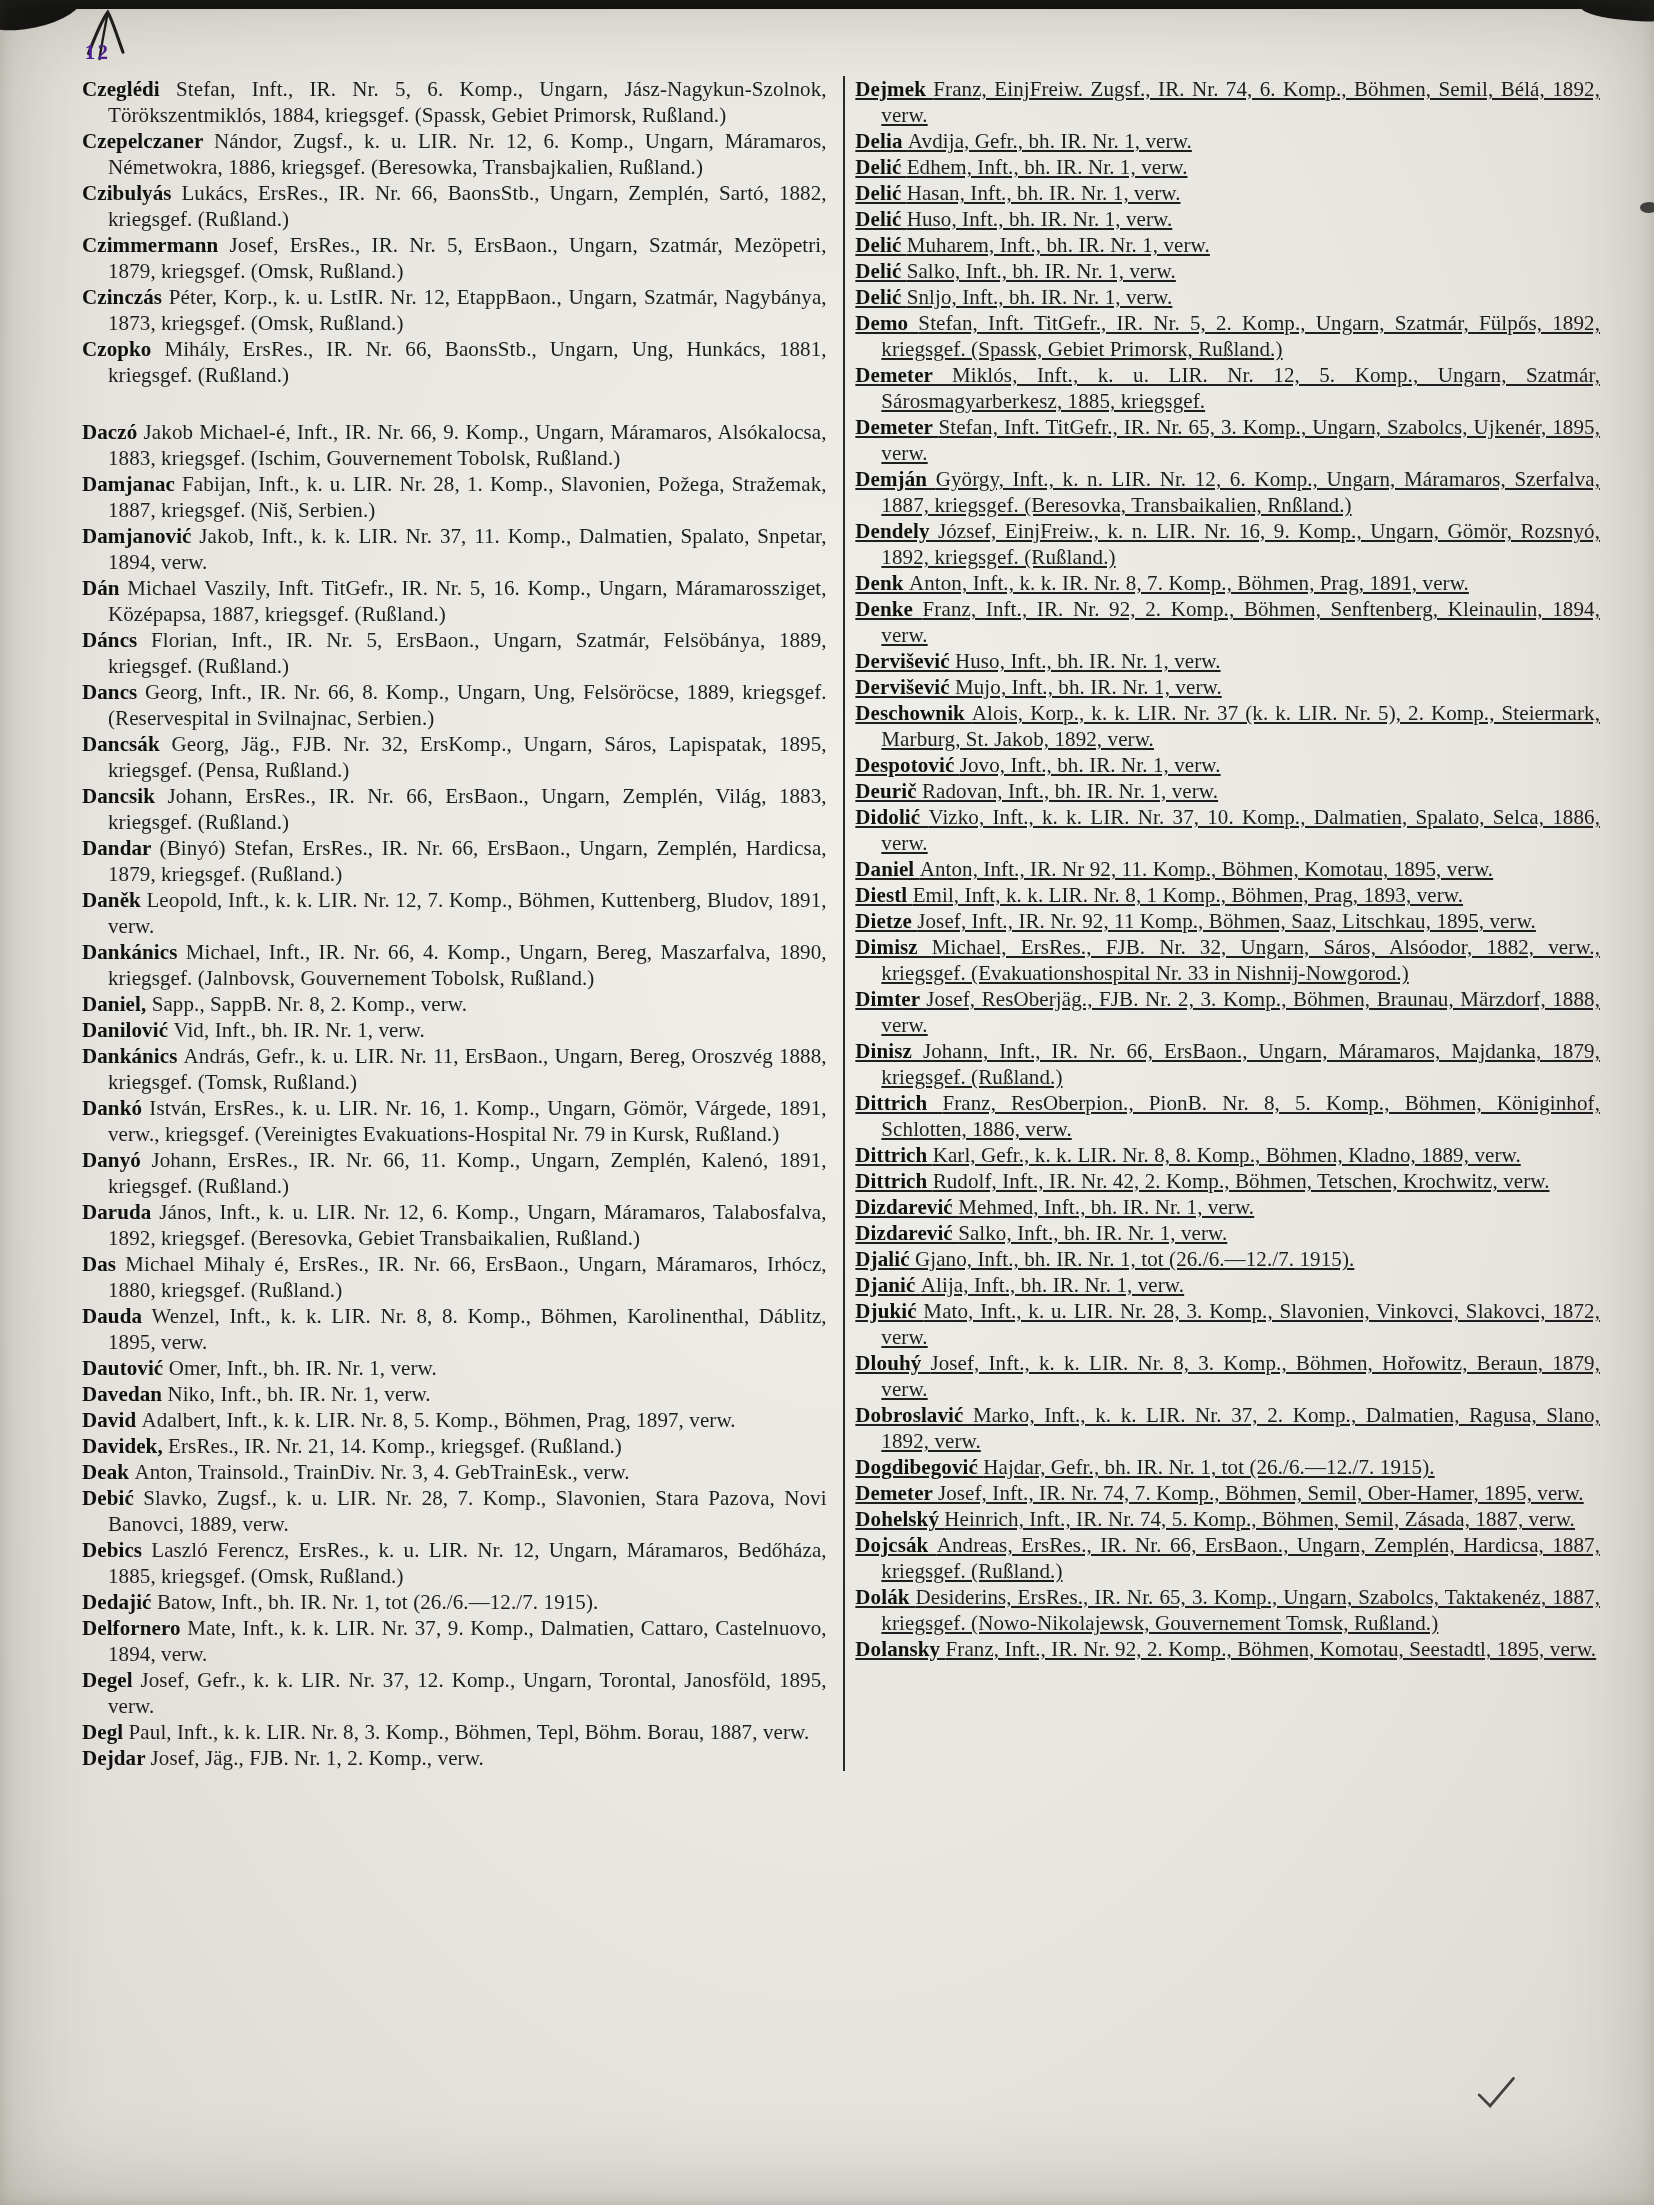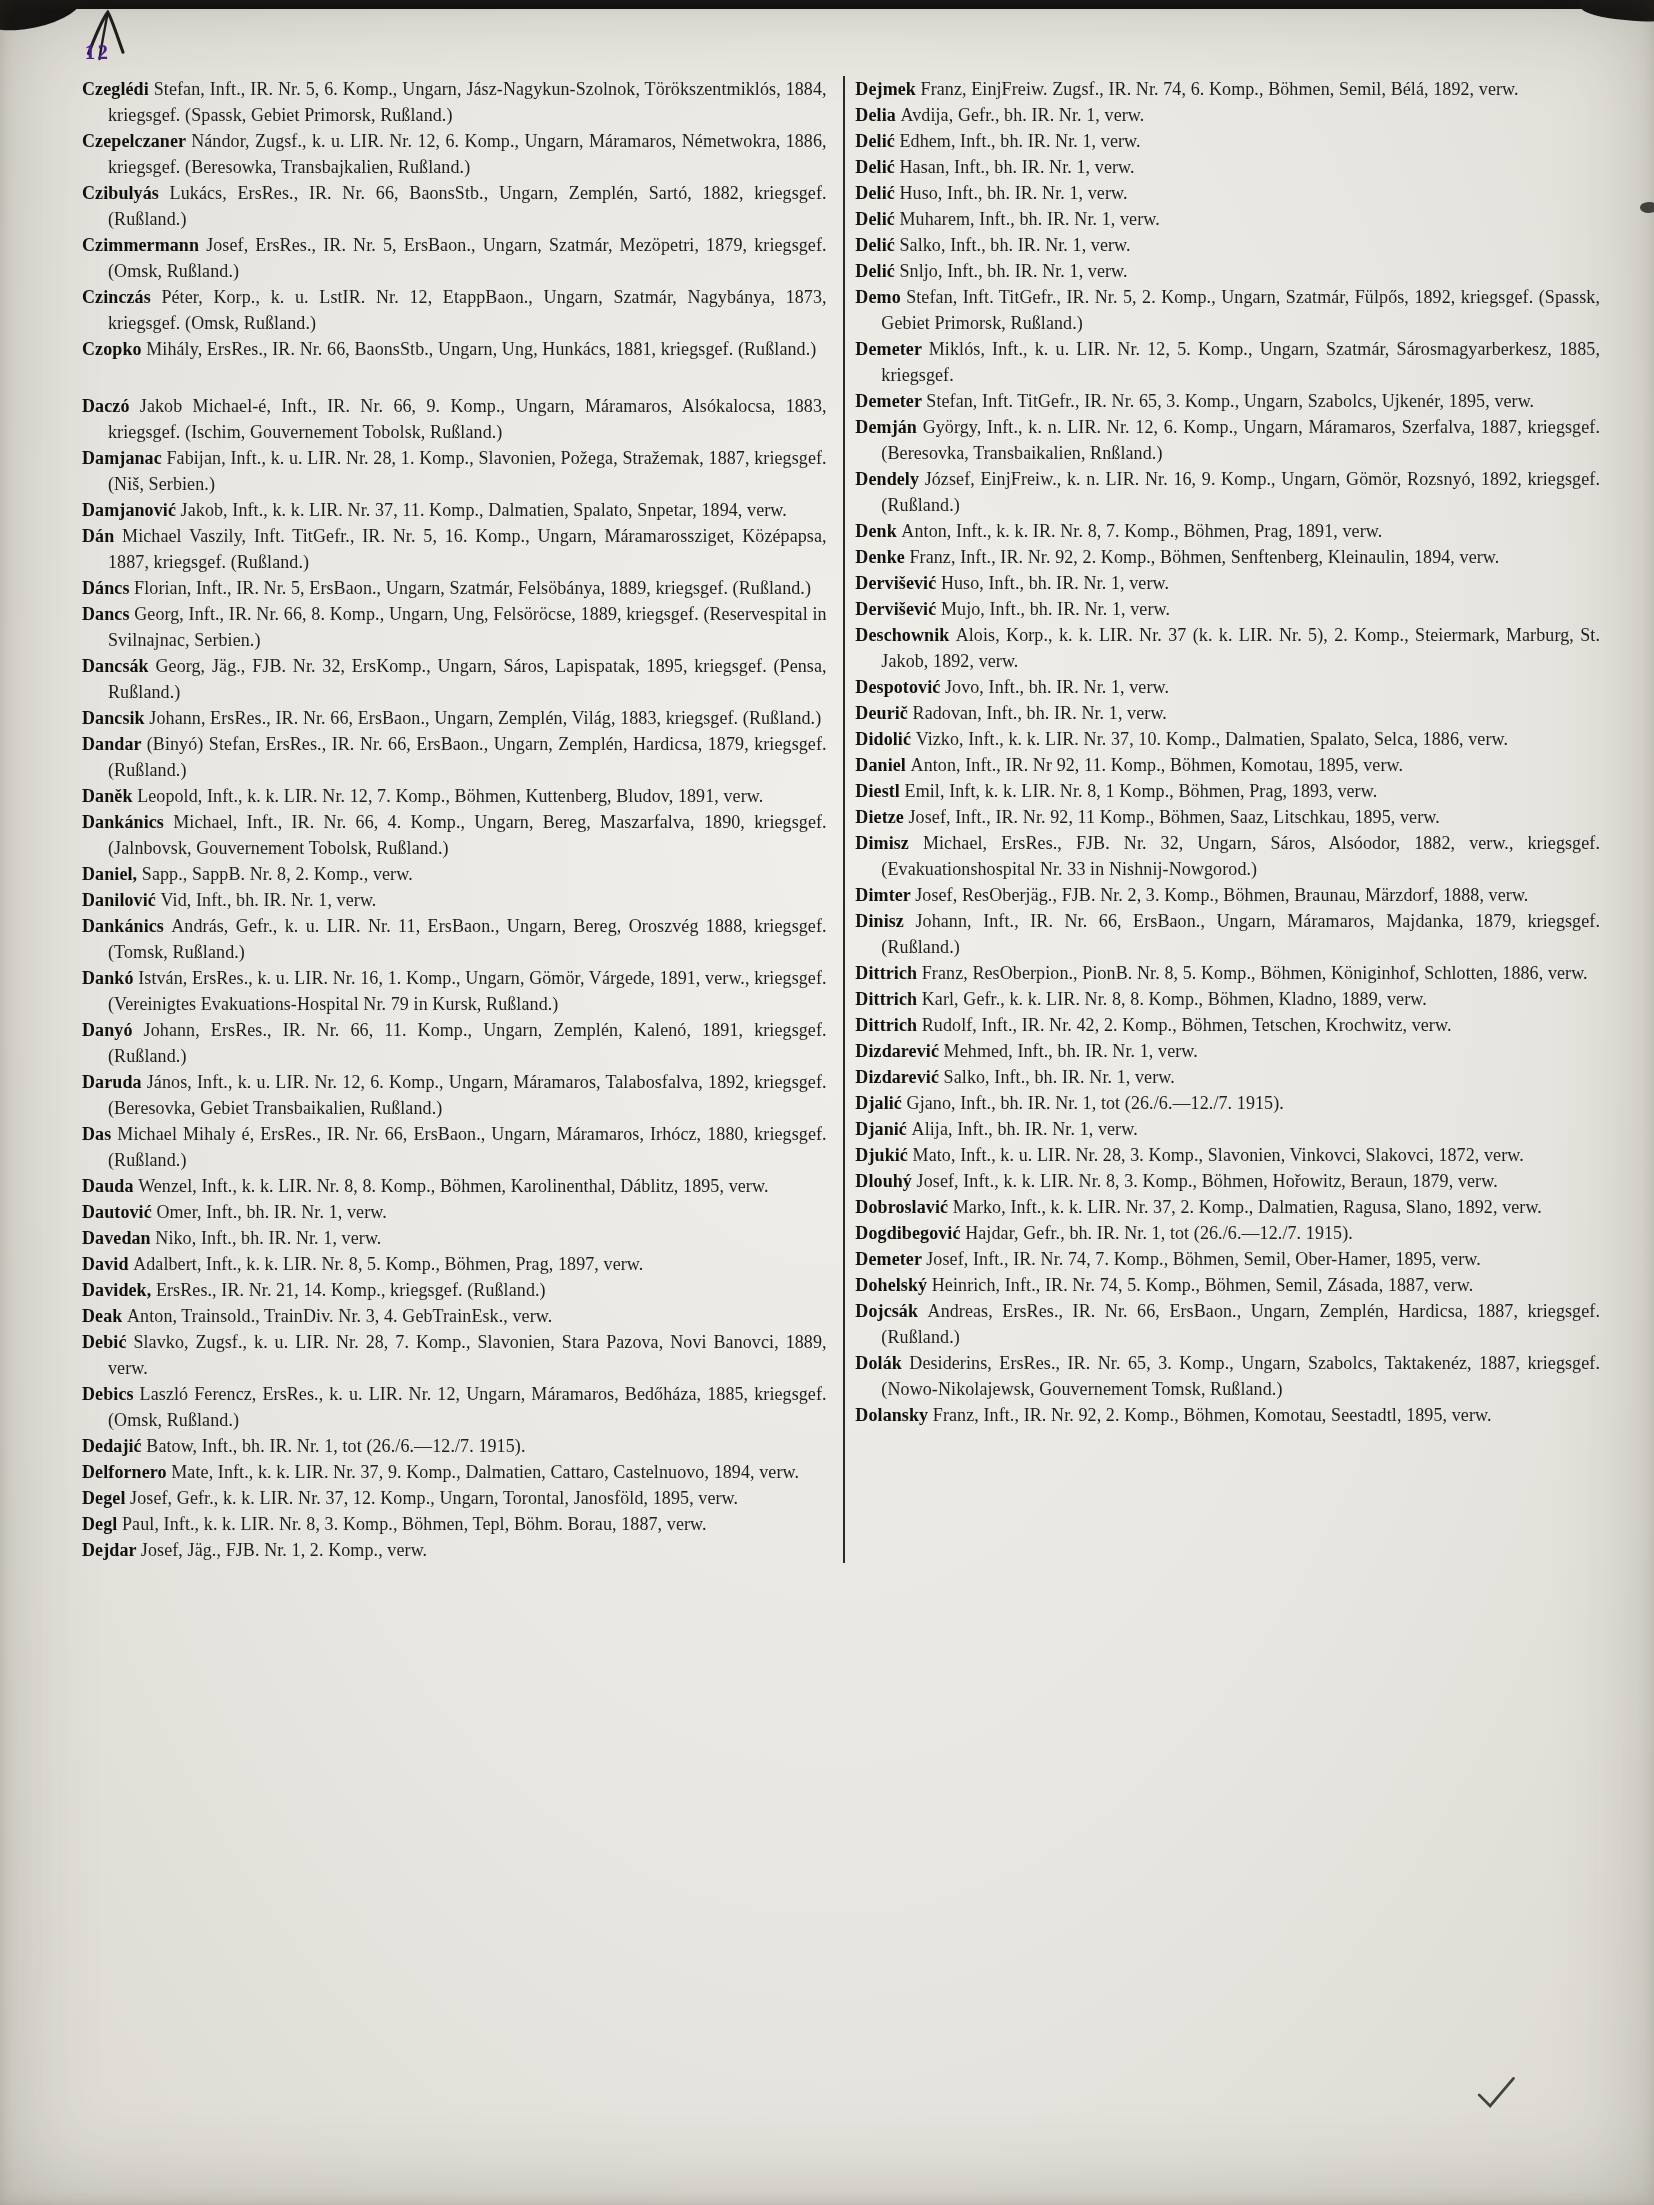--- a/index.html
+++ b/index.html
@@ -38,27 +38,27 @@
     font-weight: bold;
     font-size: 21px;
     letter-spacing: 2.1px;
     margin: 0 0 11px 2.8px;
     color: #4c1d95;
   }
   .columns { display: flex; align-items: stretch; }
   .col {
     flex: 1 1 0;
     text-align: justify;
-    font-size: 18px;
+    font-size: 21px;
     line-height: 26px;
     letter-spacing: 0.1px;
     color: #1e1e1e;
   }
   .col.left  { padding-right: 16.6px; }
-  .col.right { padding-left: 10px; }
+  .col.right { padding-left: 10px; text-decoration: underline; }
   .divider { width: 2.1px; background: #2a2a2a; }
   .entry { padding-left: 26px; text-indent: -26px; }
   .entry.gap { margin-top: 30.5px; }
   .surname { font-weight: 700; color: #111; }
 </style>
 </head>
 <body>
 
 <div class="art art-top-strip"></div>
 <div class="art art-corner-tl"></div>

